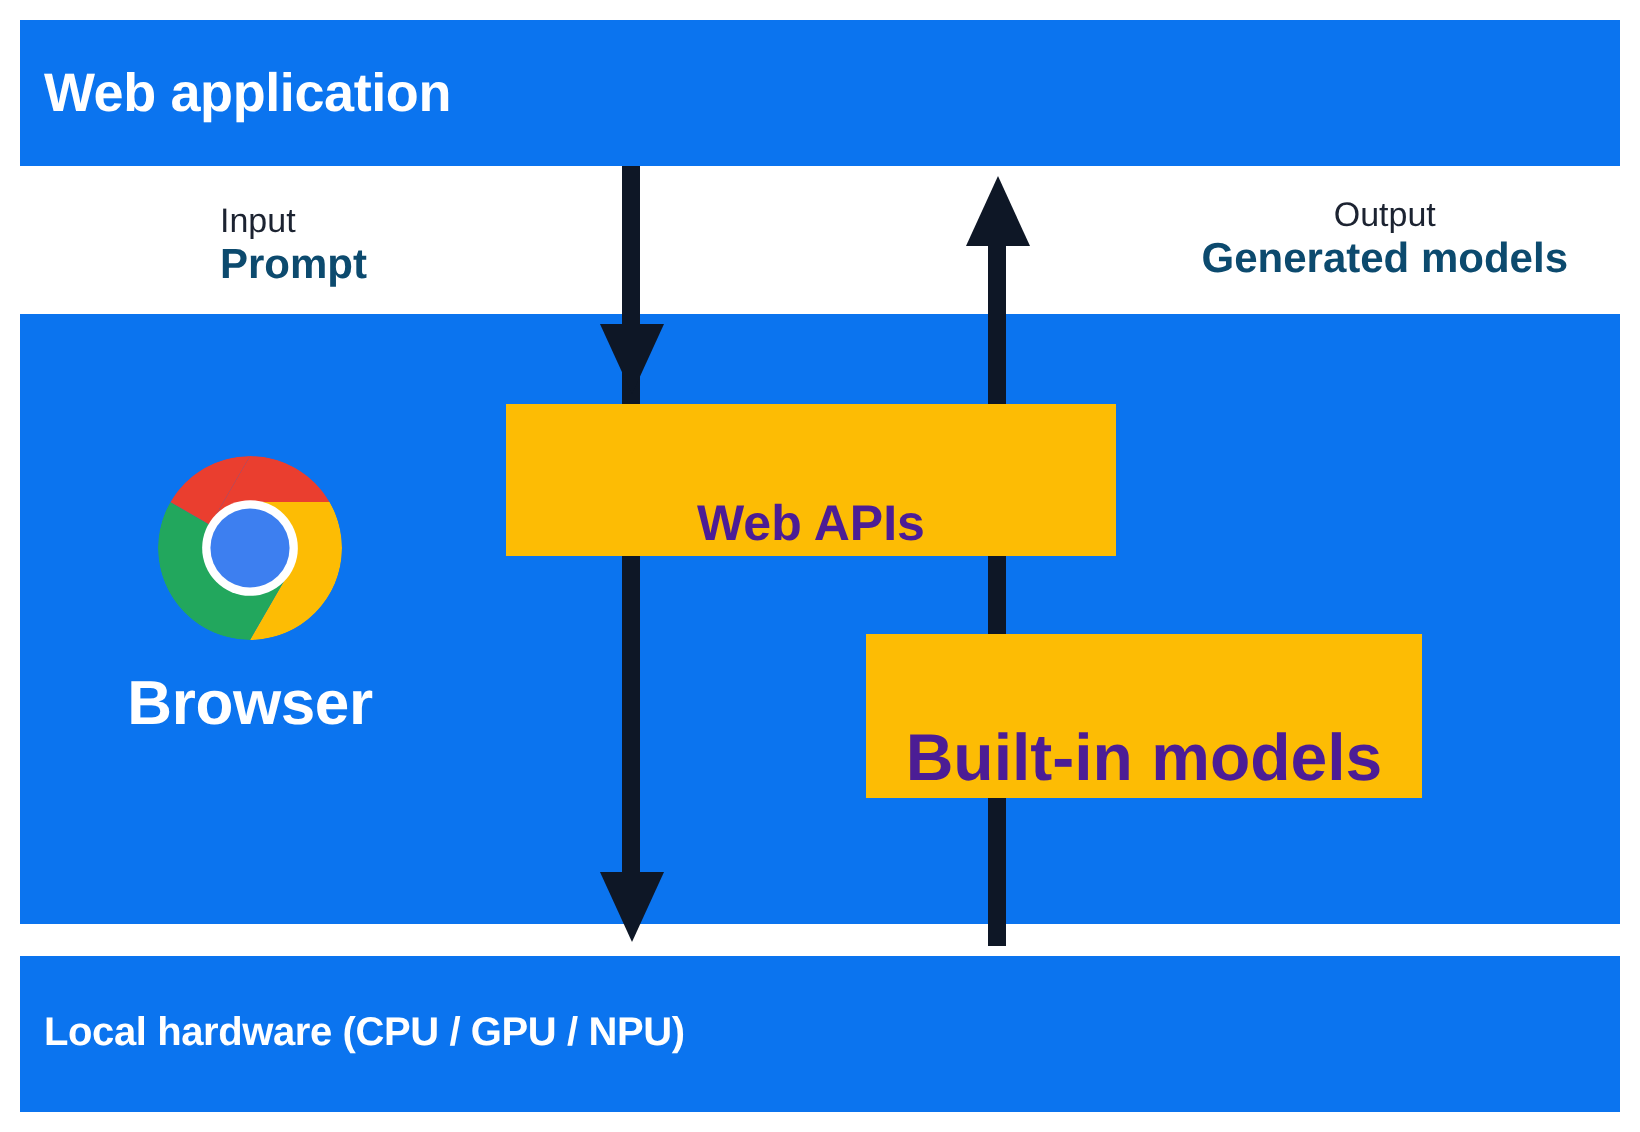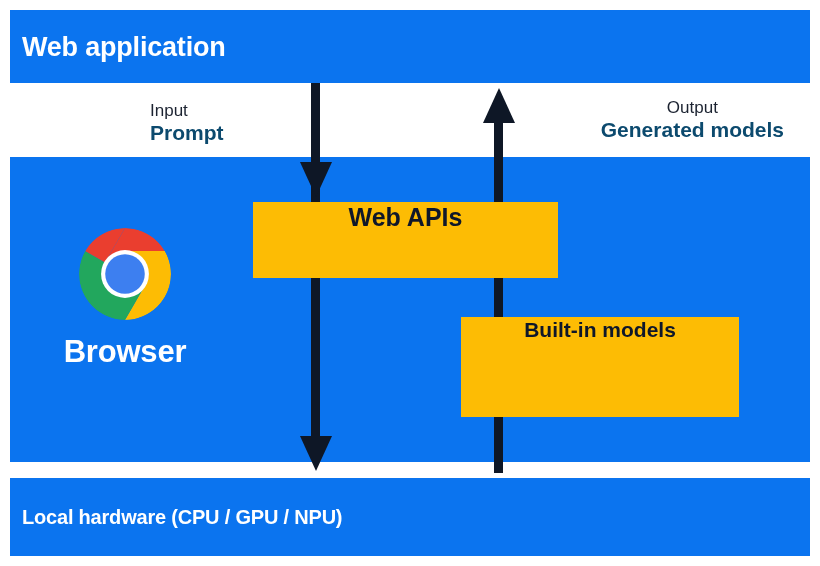--- a/index.html
+++ b/index.html
@@ -54,21 +54,20 @@
     transform: translateY(-50%);
     font-size: 20px;
   }
 
   
   .flow-label {
     position: absolute;
     line-height: 1.18;
     color: #10182b;
     white-space: nowrap;
-    margin-left: 40px;
   }
   .flow-label .flow-kind {
     display: block;
     font-size: 17px;
     font-weight: 400;
     color: #1c2331;
   }
   .flow-label .flow-value {
     display: block;
     font-size: 21px;
@@ -143,43 +142,42 @@
     border-left: 16px solid transparent;
     border-right: 16px solid transparent;
     border-bottom: 35px solid #0e1726;
   }
 
   
   .component-box {
     position: absolute;
     background: #fdbc04;
     display: flex;
-    align-items: flex-start;
+    align-items: flex-end;
     justify-content: center;
     text-align: center;
-    color: #0f172a;
+    color: #4c1d95;
     font-weight: 700;
     line-height: 1.25;
     box-sizing: border-box;
   }
   #box-web-apis {
     left: 253px;
     top: 202px;
     width: 305px;
     height: 76px;
     font-size: 25px;
   }
   #box-builtin-models {
     left: 433px;
     top: 317px;
     width: 278px;
-    height: 100px;
-    font-size: 21px;
+    height: 82px;
+    font-size: 33px;
     padding: 0 10px;
-    margin-left: 28px;
   }
 
   
   #browser-group {
     position: absolute;
     left: 60px;
     top: 228px;
     width: 130px;
     text-align: center;
   }

